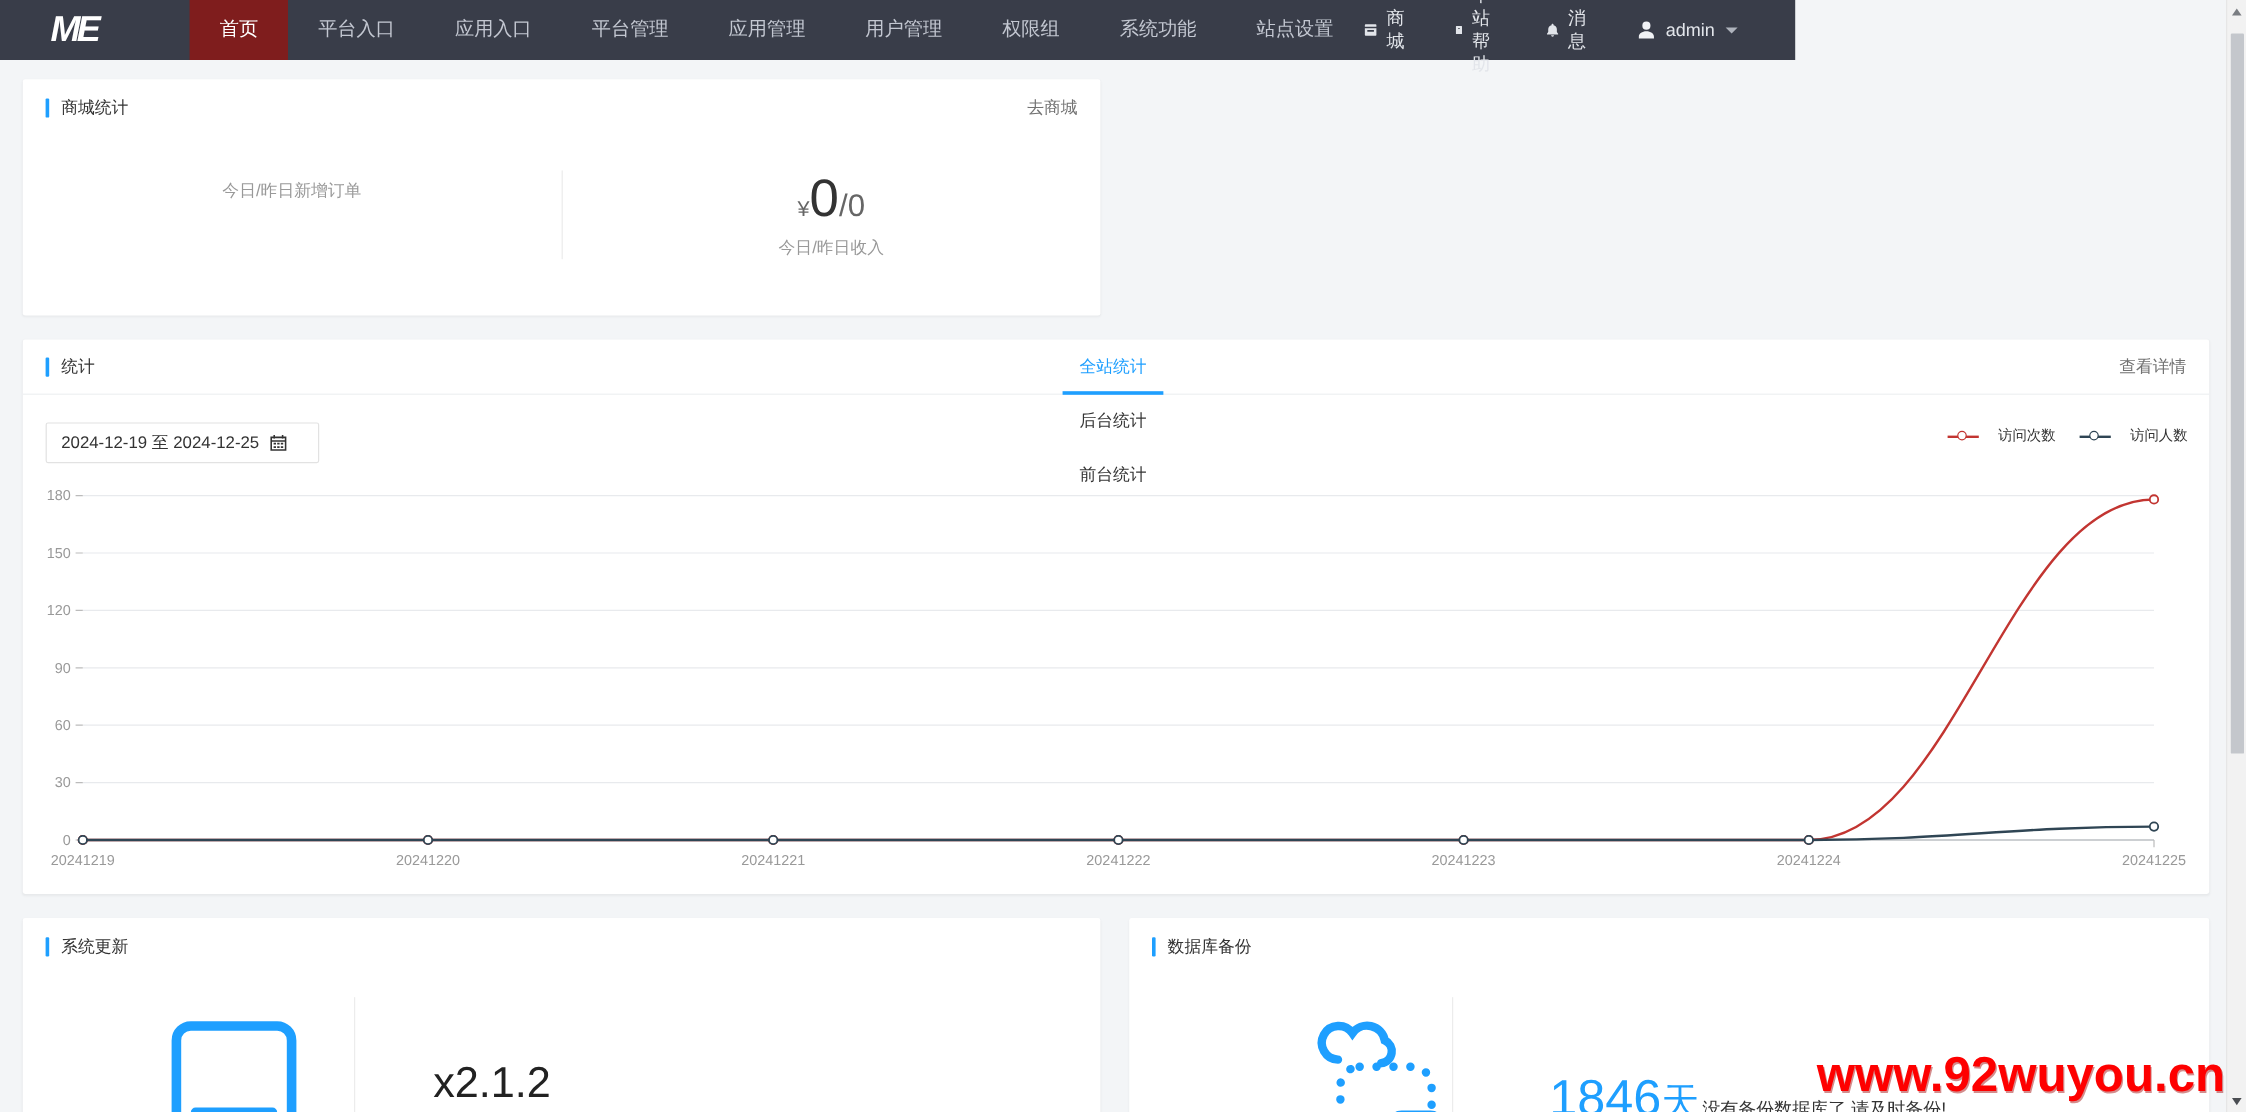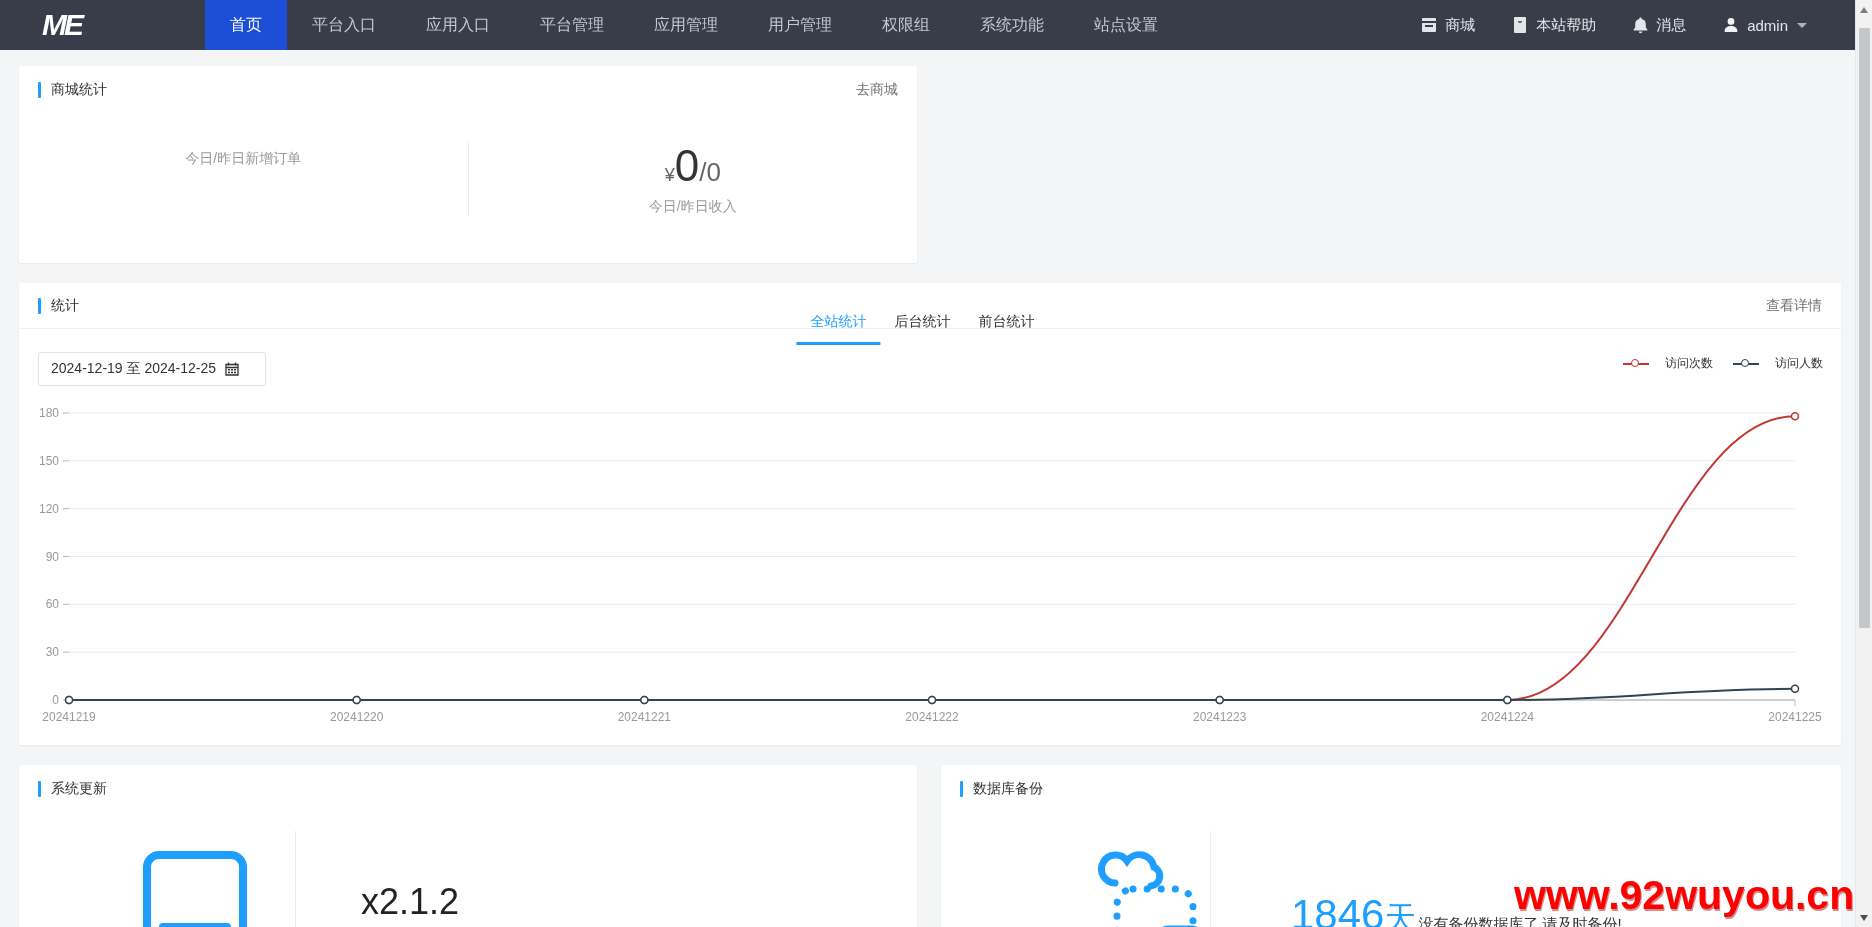--- a/index.html
+++ b/index.html
@@ -4,25 +4,25 @@
 <style>
   * { margin:0; padding:0; box-sizing:border-box; }
   html,body { width:1872px; height:927px; overflow:hidden; }
   body {
     position:relative;
     background:#f3f5f7;
     font-family:"Liberation Sans","DejaVu Sans",sans-serif;
     color:#333;
   }
   
-  .navbar { position:absolute; left:0; top:0; width:1855px; height:50px; background:#393D49; display:flex; align-items:center; z-index:10; }
+  .navbar { position:absolute; left:0; top:0; width:1496px; height:50px; background:#393D49; display:flex; align-items:center; z-index:10; }
   .logo { width:205px; padding-left:42px; color:#fff; font-size:30px; font-weight:900; font-style:italic; letter-spacing:-3px; }
   .nav-menu { display:flex; height:50px; }
   .nav-item { padding:0 25px; line-height:50px; font-size:16px; color:#c3c7d1; cursor:pointer; white-space:nowrap; }
-  .nav-item.active { background:#1d4ed8; color:#fff; }
+  .nav-item.active { background:#7f1d1d; color:#fff; }
   .nav-right { margin-left:auto; display:flex; align-items:center; gap:36px; padding-right:48px; }
   .nav-right .nr-item { display:flex; align-items:center; gap:7px; color:#e2e5ea; font-size:15px; cursor:pointer; }
   .nav-right svg { display:block; }
   .caret { width:0; height:0; border-left:5px solid transparent; border-right:5px solid transparent; border-top:5px solid #aeb3bc; margin-left:2px; }
   
   .card { position:absolute; background:#fff; border-radius:2px; box-shadow:0 1px 2px rgba(0,0,0,.05); }
   .card-header { display:flex; align-items:center; height:48px; padding:0 19px; position:relative; }
   .card-title { display:flex; align-items:center; font-size:14px; color:#333; }
   .title-bar { width:3px; height:16px; background:#1E9FFF; margin-right:10px; border-radius:1px; }
   .link-blue { color:#737373; font-size:14px; cursor:pointer; text-decoration:none; }
@@ -31,21 +31,21 @@
   .shop-body { display:flex; padding-top:28px; }
   .shop-stat { flex:1; text-align:center; }
   .shop-stat.first { border-right:1px solid #ececec; }
   .stat-prefix { font-size:18px; color:#666; }
   .stat-num { font-size:44px; color:#333; line-height:1.1; }
   .stat-sub { font-size:26px; color:#666; }
   .stat-label { margin-top:8px; font-size:14px; color:#999; }
   
   #card-stats { left:19px; top:283px; width:1822px; height:462px; }
   #card-stats .card-header { border-bottom:1px solid #eef0f2; height:46px; }
-  .tabs { position:absolute; left:50%; top:16px; transform:translateX(-53%); display:flex; }
+  .tabs { position:absolute; left:50%; top:0; transform:translateX(-53%); display:flex;flex-direction:column; }
   .tab { padding:0 14px; line-height:45px; font-size:14px; color:#333; cursor:pointer; position:relative; }
   .tab.active { color:#1E9FFF; }
   .tab.active::after { content:""; position:absolute; left:0; right:0; bottom:-1px; height:3px; background:#1E9FFF; }
   .detail-link { margin-left:auto; }
   .date-input { position:absolute; left:19px; top:69px; width:228px; height:34px; border:1px solid #e2e2e2; border-radius:2px; background:#fff; display:flex; align-items:center; padding:0 12px; font-size:14px; color:#333; cursor:pointer; }
   .date-input svg { margin-left:8px; }
   .legend { position:absolute; right:18px; top:72px; display:flex; gap:20px; }
   .legend-item { display:flex; align-items:center; gap:16px; font-size:12px; color:#333; cursor:pointer; }
   .leg-line { width:26px; height:2px; background:#999; position:relative; }
   .leg-dot { position:absolute; left:8px; top:-4px; width:8px; height:8px; border:1.5px solid #999; border-radius:50%; background:#fff; }

